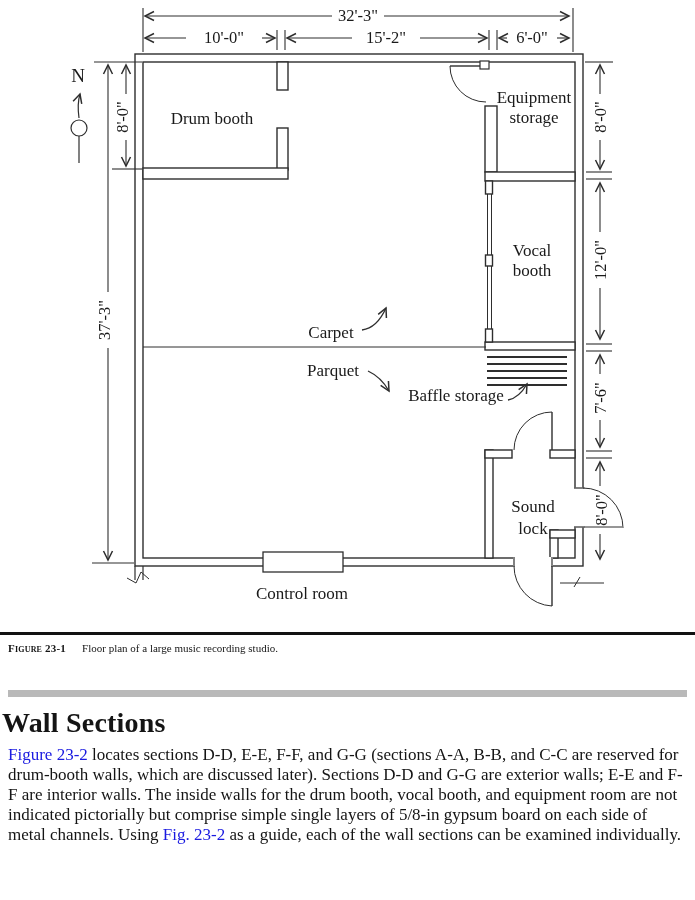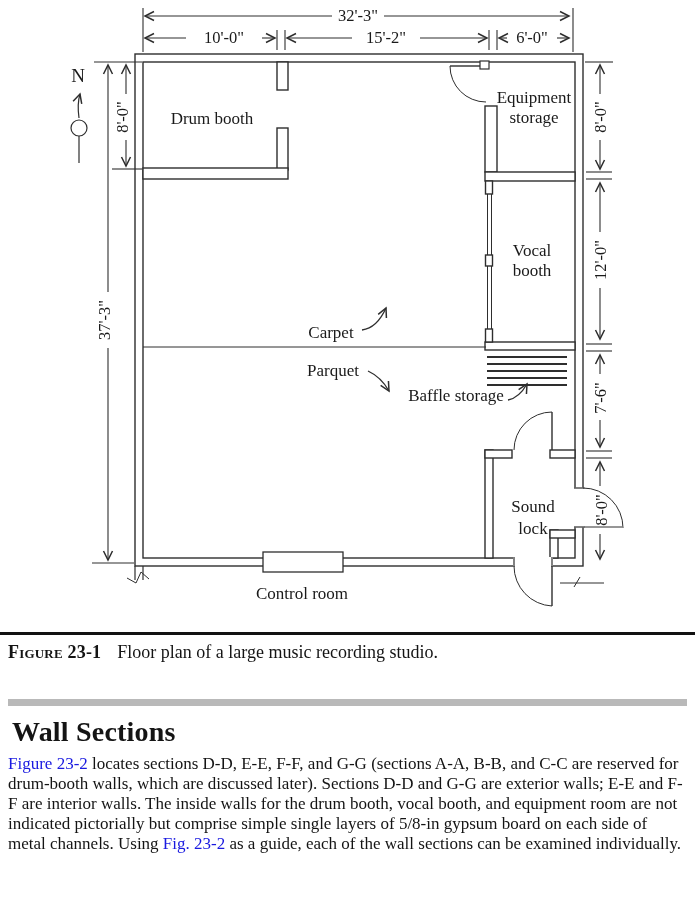--- a/index.html
+++ b/index.html
@@ -1,24 +1,24 @@
 <!DOCTYPE html>
 <html><head>
 <meta charset="utf-8">
 <style>
   html,body{margin:0;padding:0;background:#ffffff;width:695px;}
   body{font-family:"Liberation Serif","DejaVu Serif",serif;color:#141414;}
   .plan-wrap{width:695px;height:632px;}
   svg{display:block;}
   svg text{font-family:"Liberation Serif","DejaVu Serif",serif;fill:#1a1a1a;}
   .figure-rule{height:3px;background:#111;width:695px;}
-  .caption{margin:7px 8px 0 8px;font-size:18px;}
+  .caption{margin:7px 8px 0 8px;font-size:11px;}
   .cap-label{font-weight:bold;font-variant:small-caps;margin-right:16px;letter-spacing:.2px;}
   .divider-bar{height:7px;background:#b9b9b9;margin:36px 8px 0 8px;}
-  .section-heading{font-size:28px;font-weight:bold;margin:10px 8px 2px 12px;letter-spacing:.2px;}
+  .section-heading{font-size:28px;font-weight:bold;margin:10px 8px 2px 2px;letter-spacing:.2px;}
   .body-para{margin:6px 8px 0 8px;font-size:17px;line-height:20px;text-align:left;}
   .ref{color:#1a1ae0;cursor:pointer;}
 </style>
 </head>
 <body>
 
 <div class="plan-wrap">
 <svg width="695" height="632" viewBox="0 0 695 632">
   <defs>
     <marker id="ah" markerWidth="14" markerHeight="14" refX="11" refY="6" orient="auto-start-reverse" markerUnits="userSpaceOnUse">

